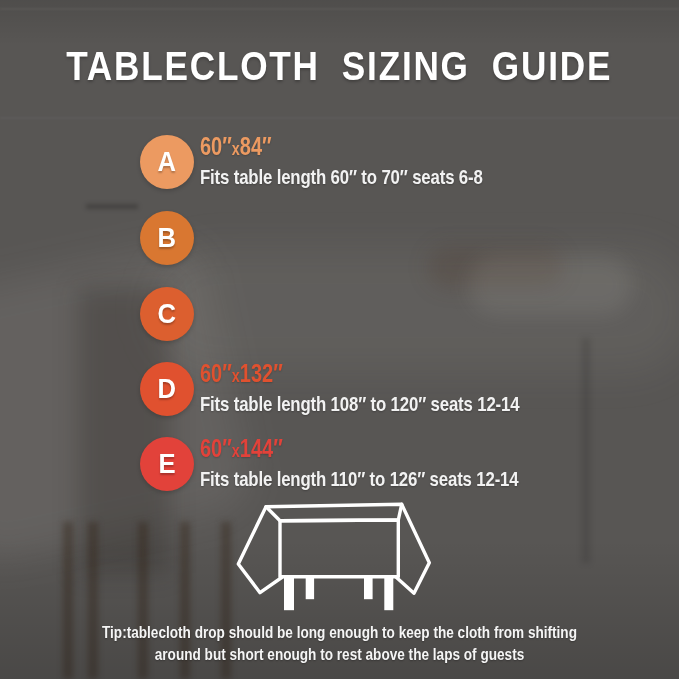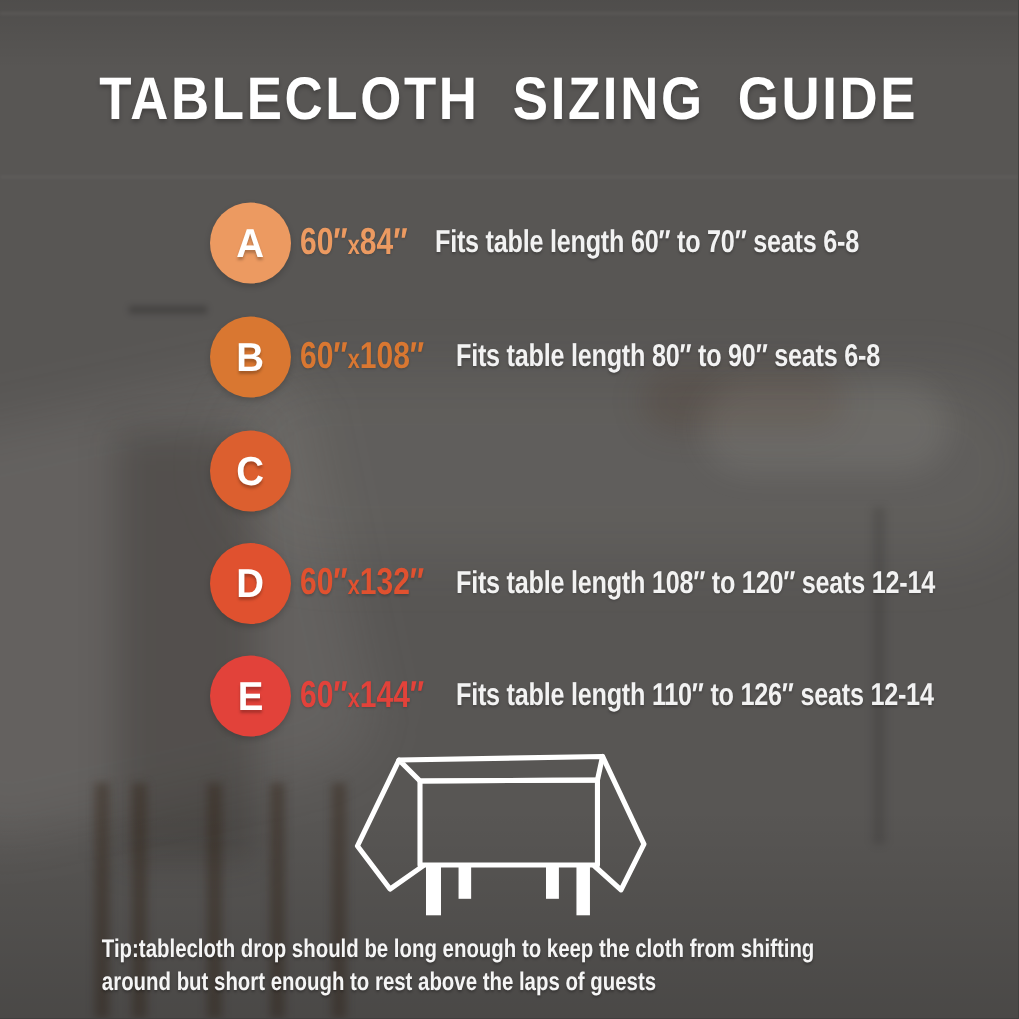--- a/index.html
+++ b/index.html
@@ -33,36 +33,36 @@
   }
 
   .row { position:absolute; left:140px; height:56px; display:flex; align-items:center; }
   .r-a{top:134px;} .r-b{top:210px;} .r-c{top:286px;} .r-d{top:361px;} .r-e{top:436px;}
   .badge {
     width:54px; height:54px; border-radius:50%; flex:0 0 54px;
     display:flex; align-items:center; justify-content:center;
     box-shadow:0 2px 4px rgba(0,0,0,0.18);
   }
   .badge-letter { font-size:27px; font-weight:bold; color:#ffffff; text-shadow:0 2px 2px rgba(0,0,0,0.25); transform:scaleX(0.95); }
-  .texts { margin-left:6px; display:flex; flex-direction:row; justify-content:center; }
+  .texts { margin-left:6px; display:flex; flex-direction:column; justify-content:center; }
   .size-line {
     font-size:25px; font-weight:bold; line-height:27px; white-space:nowrap;
     transform:scaleX(0.80); transform-origin:left center;
     text-shadow:0 1px 2px rgba(0,0,0,0.2);
   }
   .size-sep { font-size:18px; }
   .desc-line {
     font-size:21px; font-weight:bold; color:#f2f2f2; line-height:28px; white-space:nowrap;
     letter-spacing:-0.2px; transform:scaleX(0.80); transform-origin:left center;
     text-shadow:0 1px 2px rgba(0,0,0,0.25);
   }
 
   .diagram { position:absolute; left:232px; top:501px; }
 
-  .tip { position:absolute; top:622px; left:0; width:100%; text-align:left; }
+  .tip { position:absolute; top:622px; left:0; width:100%; text-align:center; }
   .tip-line {
     font-size:17px; font-weight:bold; color:#f5f5f5; line-height:22px; white-space:nowrap;
     transform:scaleX(0.80); transform-origin:center;
     text-shadow:0 1px 2px rgba(0,0,0,0.3);
   }
 </style>
 </head>
 <body>
 
 <div class="canvas">
@@ -96,26 +96,20 @@
       <div class="size-line" style="color: rgb(236, 154, 97);">
         <span>60″</span><span class="size-sep">x</span><span>84″</span>
       </div>
       <div class="desc-line">Fits table length 60″ to 70″ seats 6-8</div>
     </div>
   </div>
 
   <div class="row r-b">
     <div class="badge" style="background-color: rgb(217, 119, 49);">
       <span class="badge-letter">B</span>
-    </div>
-    <div class="texts">
-      <div class="size-line" style="color: rgb(217, 119, 49);">
-        <span>60″</span><span class="size-sep">x</span><span>108″</span>
-      </div>
-      <div class="desc-line">Fits table length 80″ to 90″ seats 6-8</div>
     </div>
   </div>
 
   <div class="row r-c">
     <div class="badge" style="background-color: rgb(220, 95, 47);">
       <span class="badge-letter">C</span>
     </div>
   </div>
 
   <div class="row r-d">

